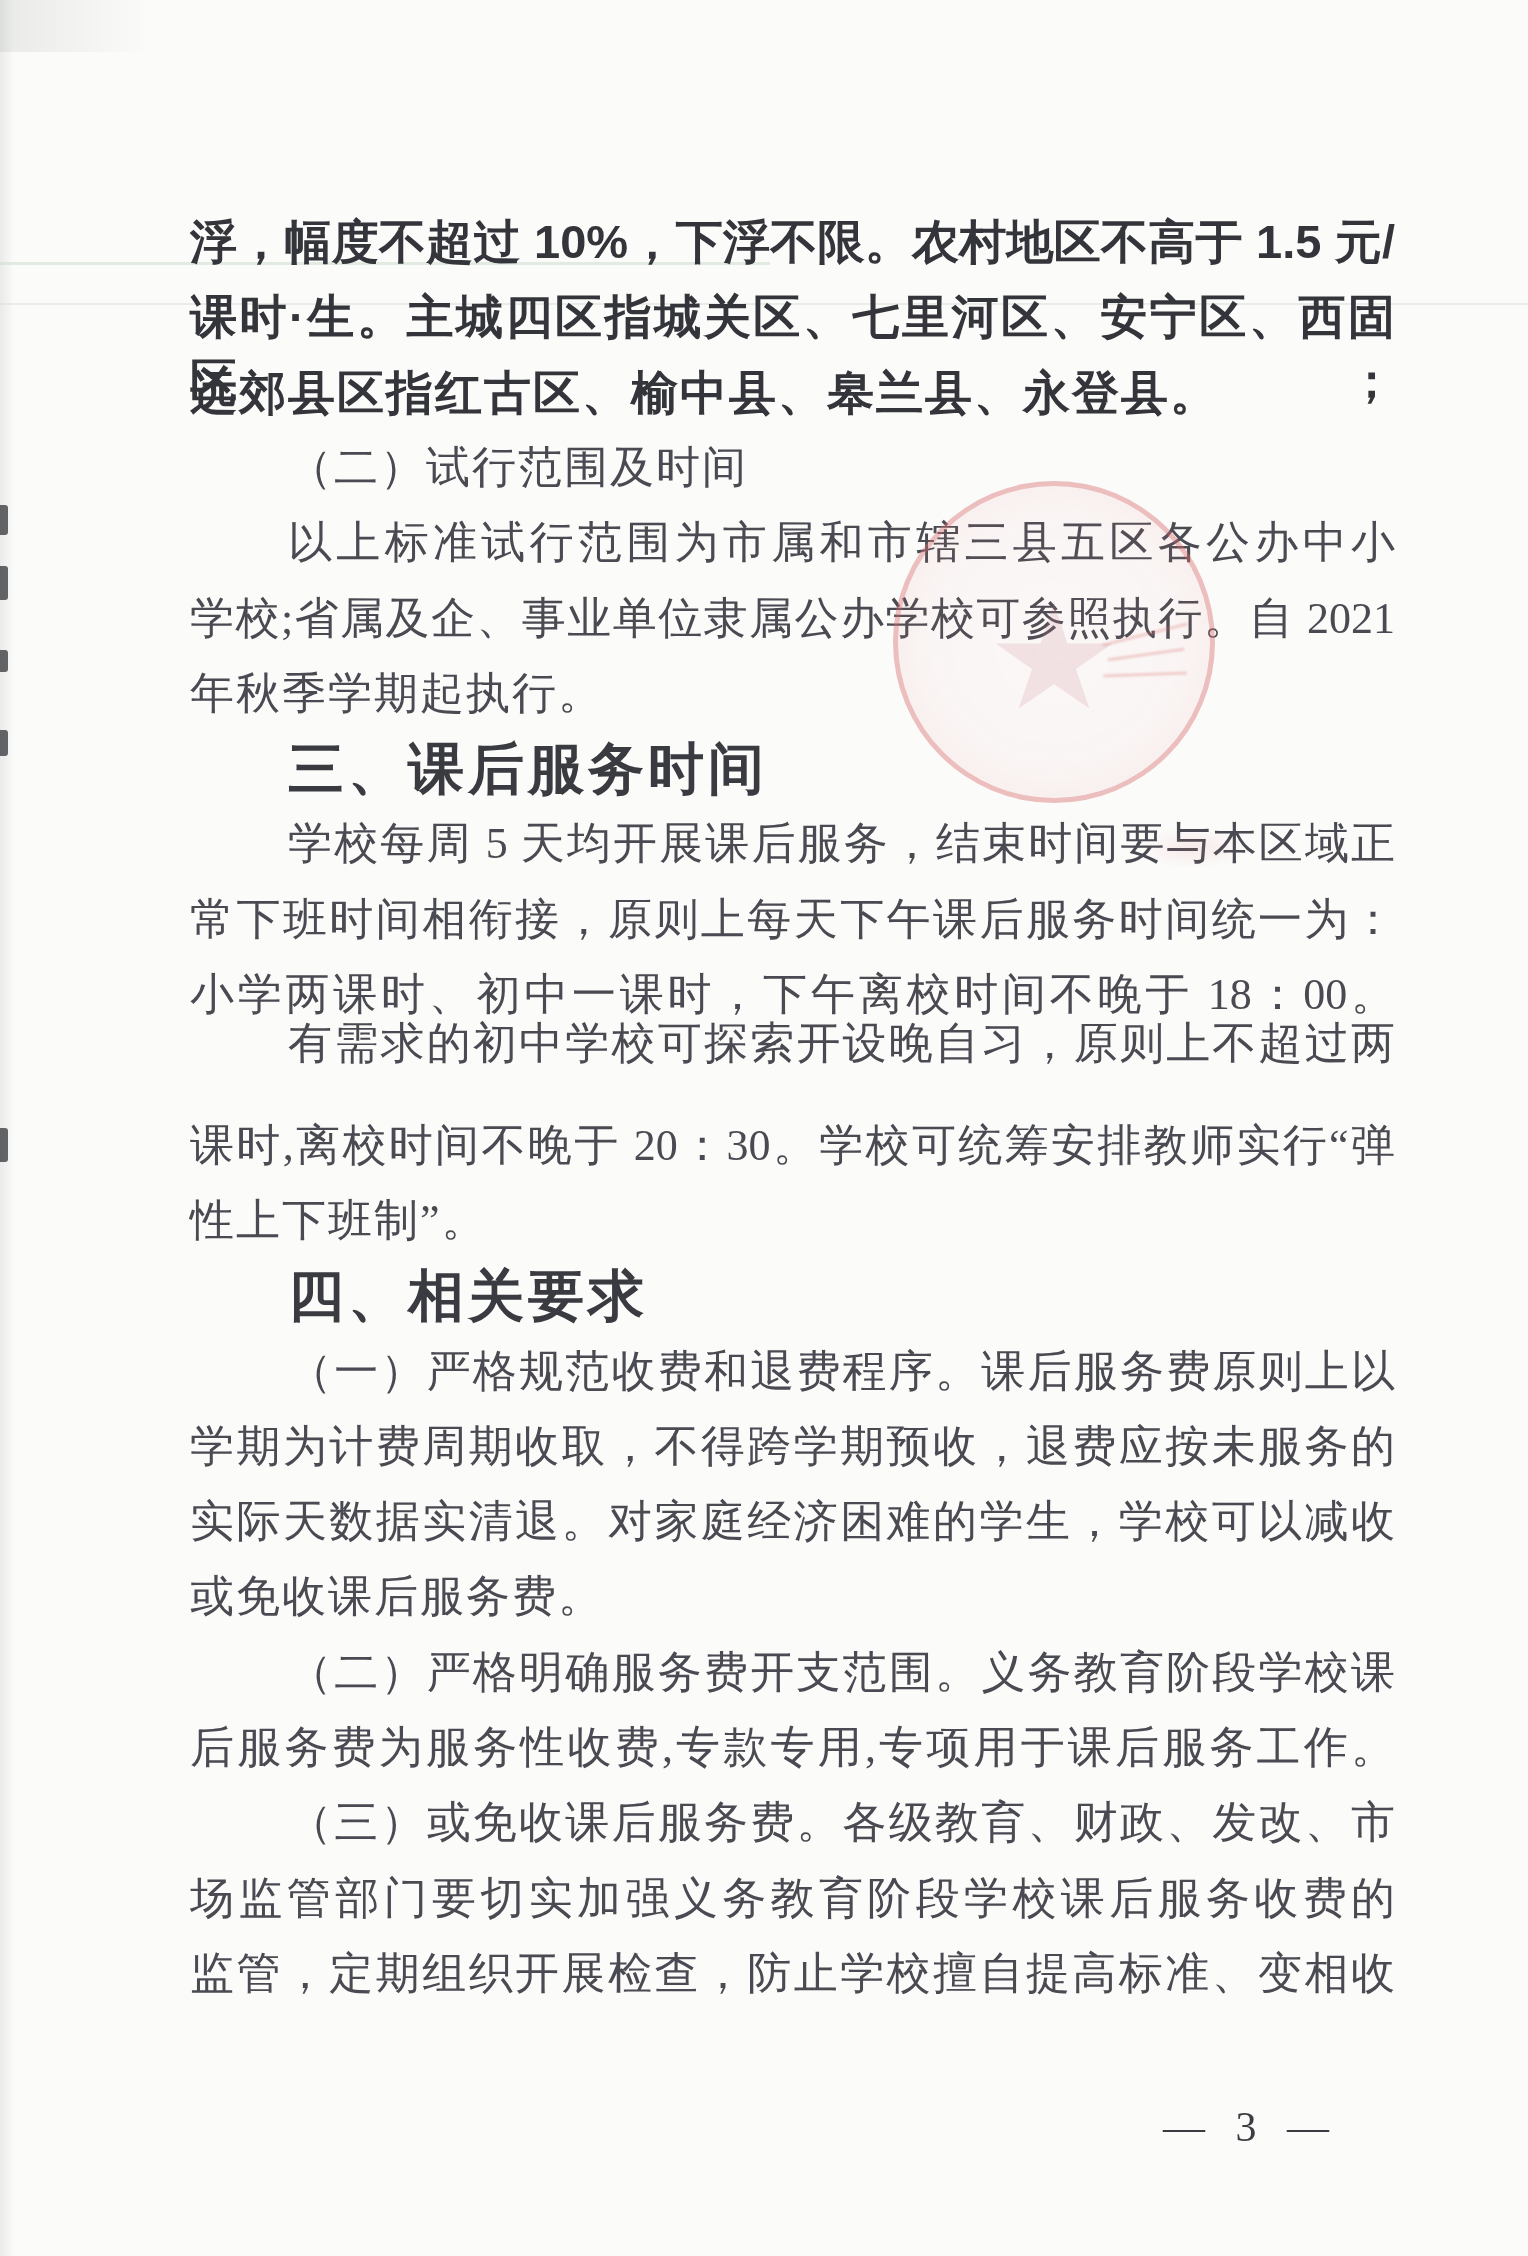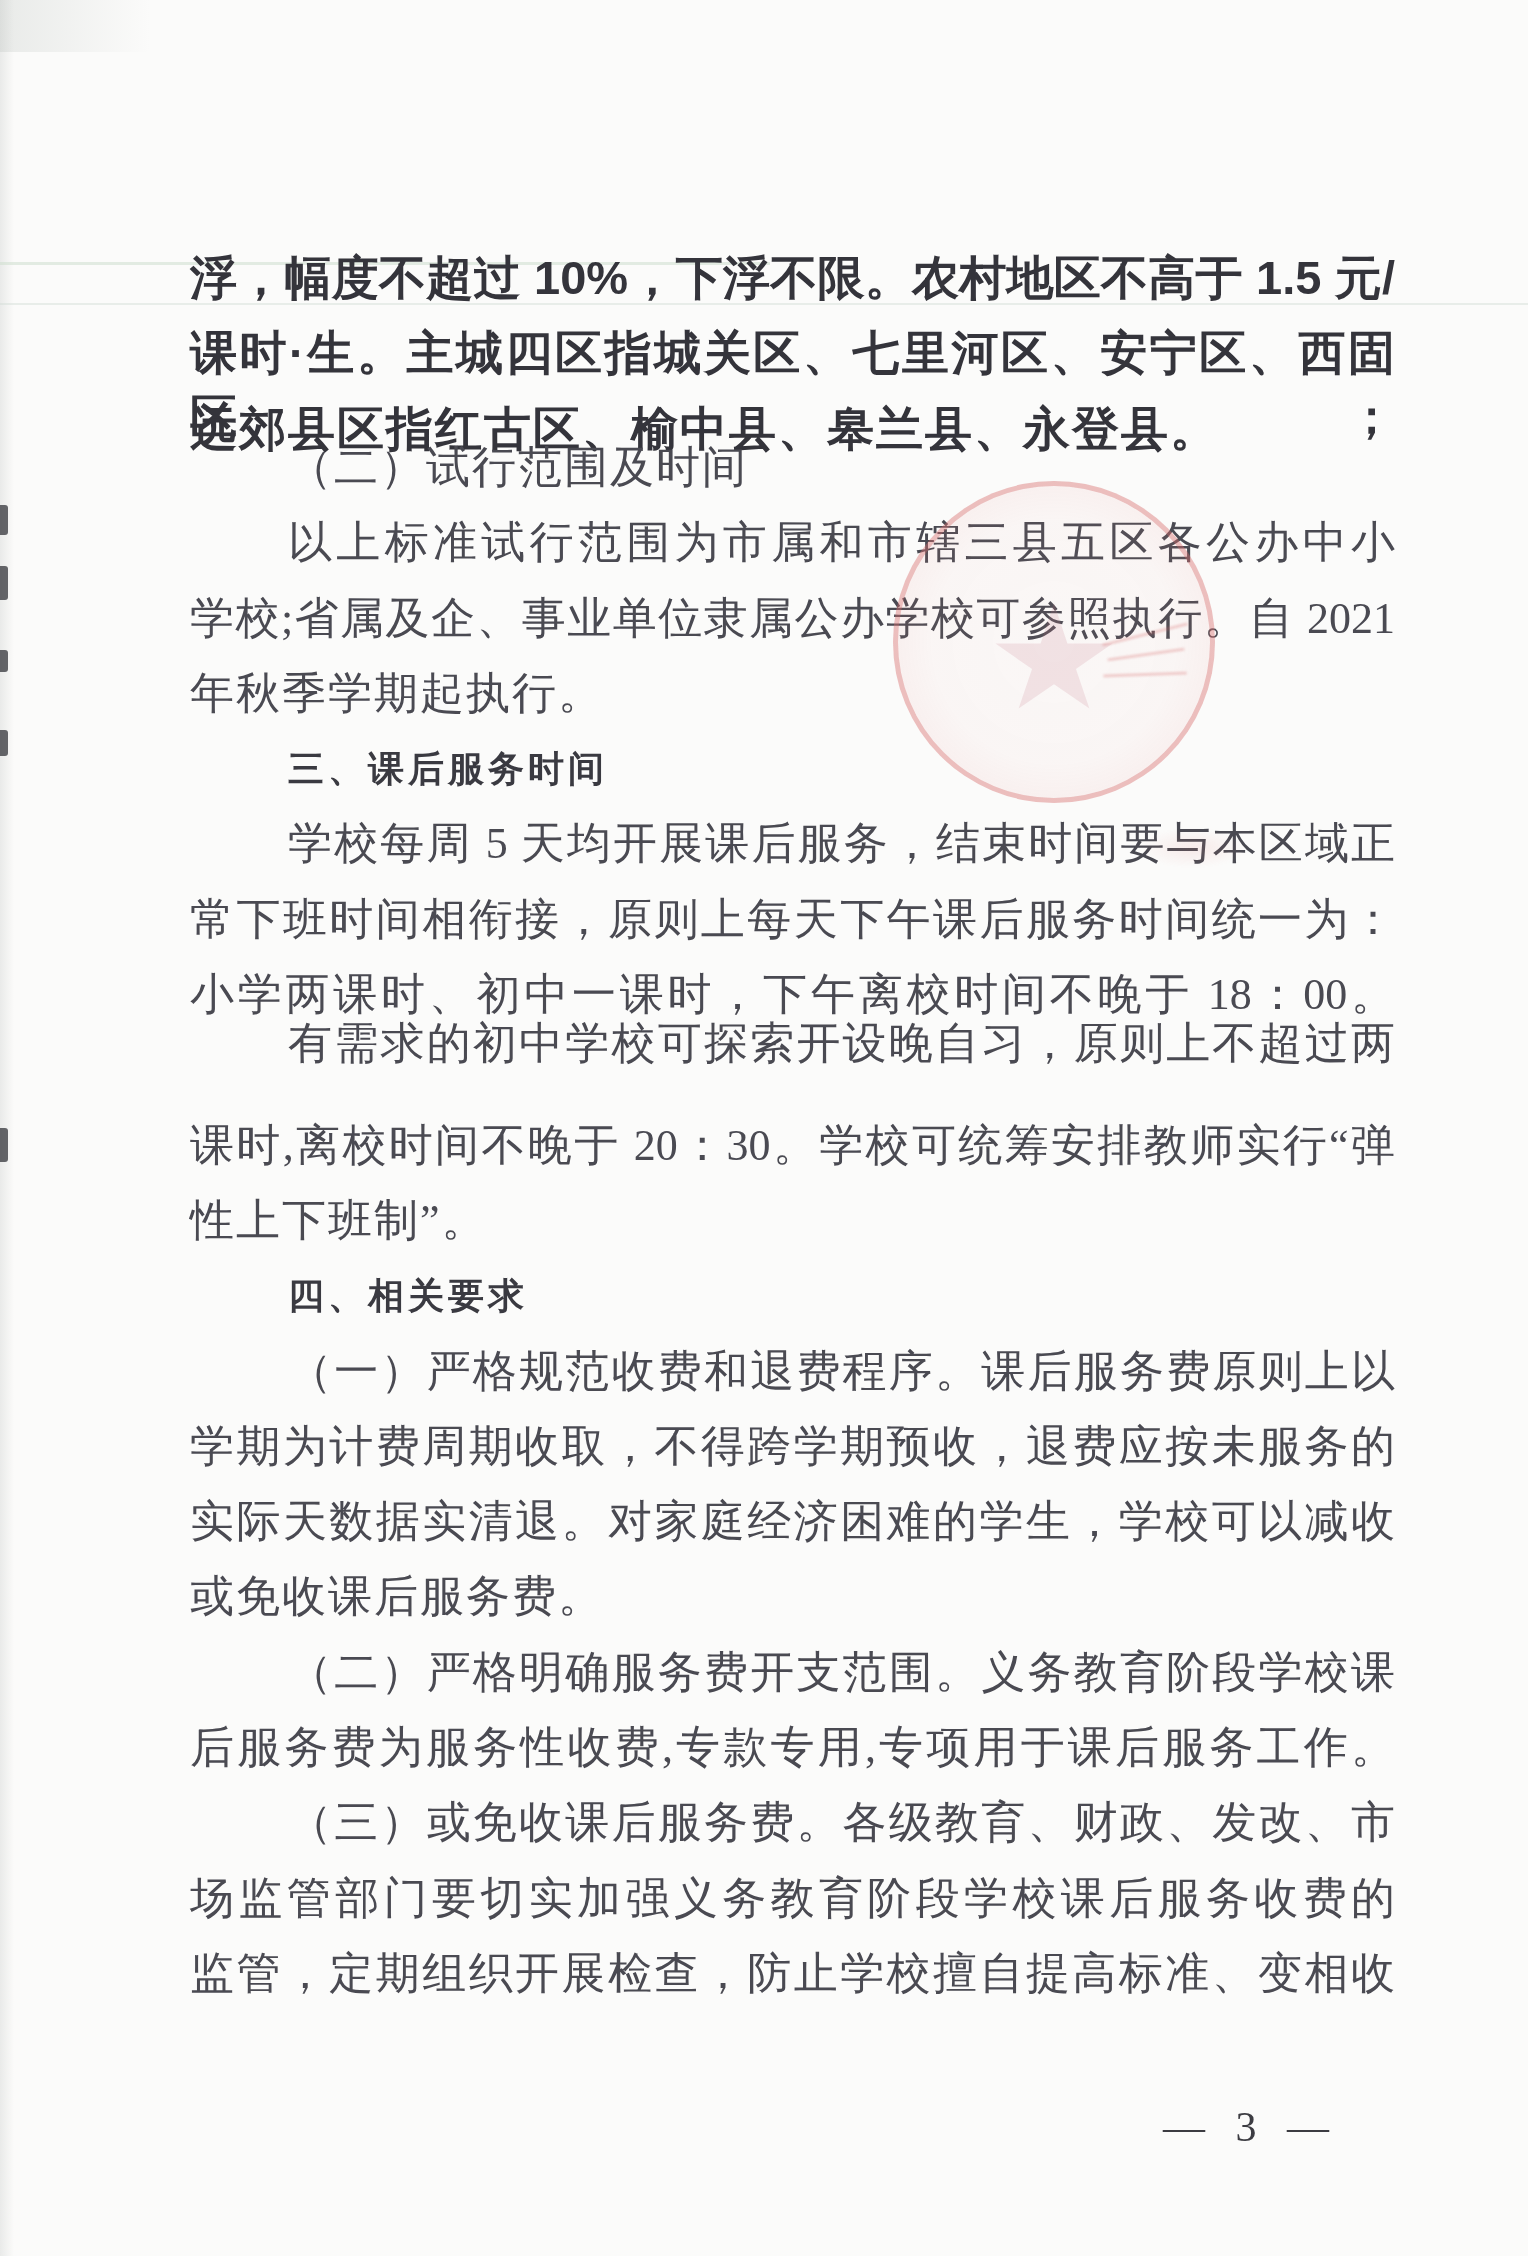--- a/index.html
+++ b/index.html
@@ -29,27 +29,26 @@
     text-align:justify;
     text-align-last:justify;
     text-justify:inter-character;
   }
   .line.indent{ text-indent:98px; }
   .line.bold{
     font-weight:700;
     color:#34343b;
     font-family:"Liberation Sans","DejaVu Sans",sans-serif;
     font-size:47px;
-    margin-top:36px;
   }
   .line.heading{
     font-weight:700;
     color:#3a3a41;
     font-family:"Liberation Sans","DejaVu Sans",sans-serif;
-    font-size:36px;
+    font-size:56px;
     letter-spacing:4px;
   }
   
   #page-number{
     position:absolute;
     left:1163px;top:2103px;
     font-size:42px;
     letter-spacing:10px;
     color:#3c3c42;
     font-family:"Liberation Serif","DejaVu Serif",serif;

